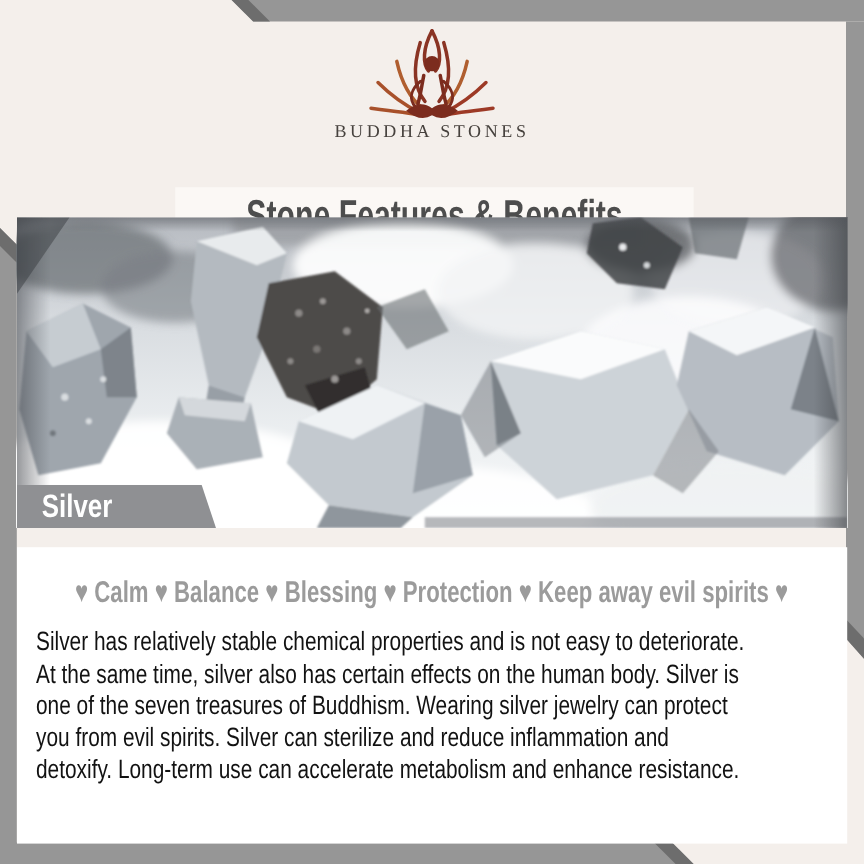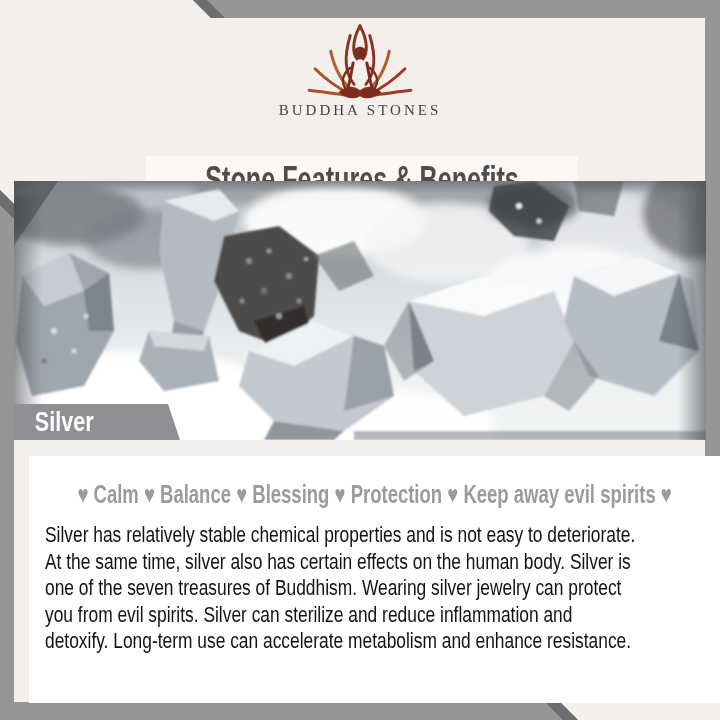--- a/index.html
+++ b/index.html
@@ -22,21 +22,21 @@
   
   .photo{position:absolute;left:14px;top:181px;width:692px;height:259px;overflow:hidden;}
   .photo svg{display:block;}
   .photo-label{position:absolute;left:0;bottom:0;width:166px;height:36px;background:#8f9093;
     clip-path:polygon(0 0,calc(100% - 12px) 0,100% 100%,0 100%);
     display:flex;align-items:center;}
   .photo-label span{white-space:nowrap;font-weight:bold;font-size:27px;color:#ffffff;
     padding-left:26px;transform:scaleX(0.80);transform-origin:left center;}
 
   
-  .text-panel{position:absolute;left:14px;top:456px;width:692px;height:247px;background:#ffffff;margin-left:15px;}
+  .text-panel{position:absolute;left:14px;top:456px;width:692px;height:247px;background:#ffffff;}
   .benefits-line-wrap{position:absolute;left:0;top:24px;width:692px;display:flex;justify-content:center;}
   .benefits-line{white-space:nowrap;font-weight:bold;font-size:25px;color:#9b9b9b;
     transform:scaleX(0.74);transform-origin:center;}
   .description{position:absolute;left:16px;top:66px;color:#121212;}
   .description .line{white-space:nowrap;font-size:22px;line-height:26.5px;
     transform:scaleX(0.79);transform-origin:left center;}
 </style>
 </head>
 <body>
 

